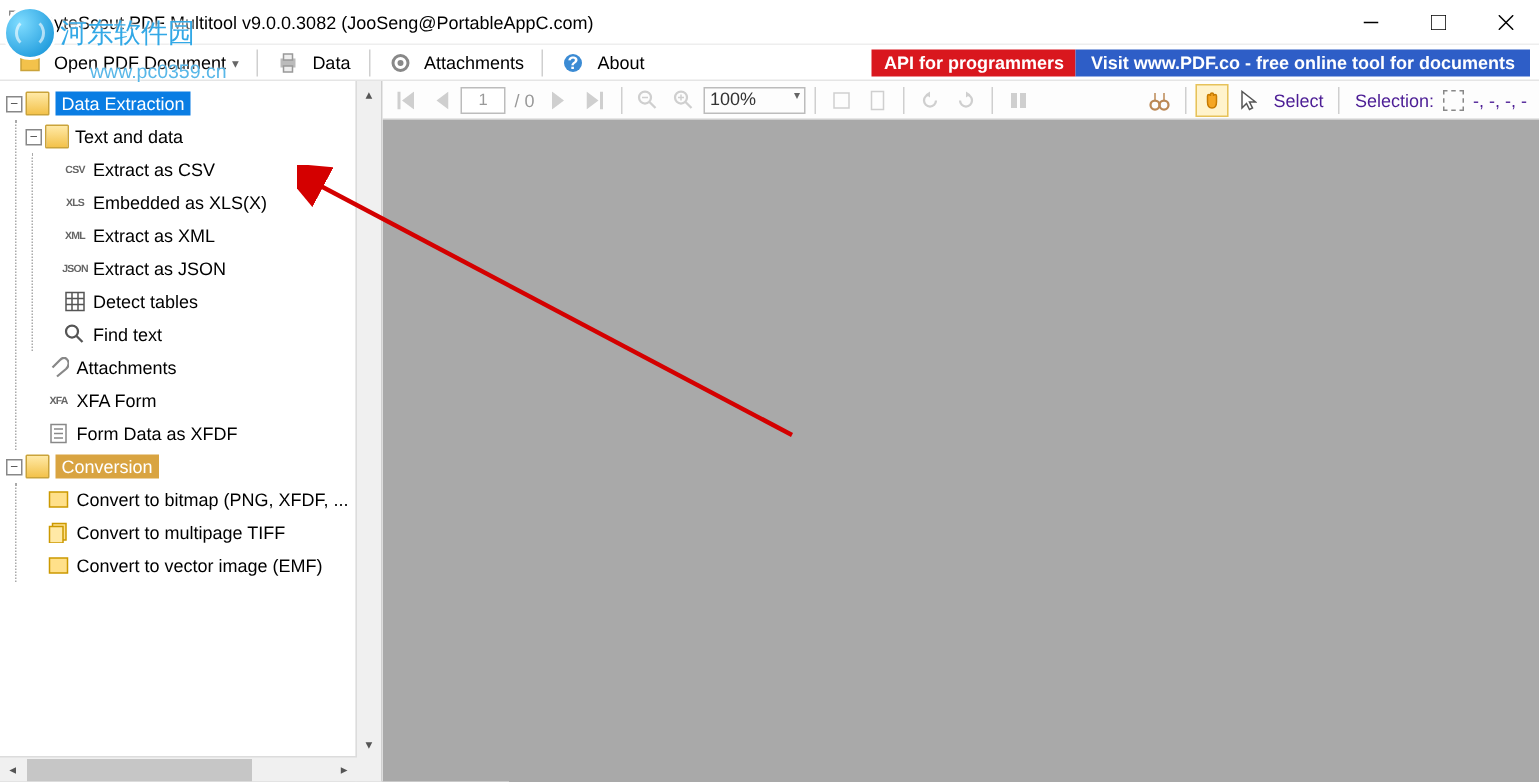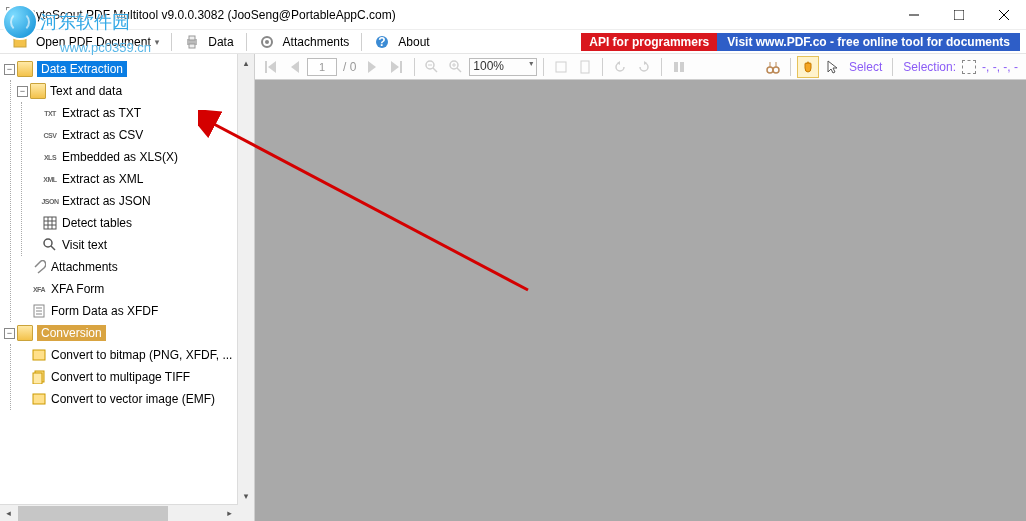--- a/index.html
+++ b/index.html
@@ -38,21 +38,21 @@
   .scroll-h .thumb { height: 15px; background: #c6c6c6; flex: 0 0 150px; margin-left: 1px; }
 
   .viewer { flex: 1; display: flex; flex-direction: column; }
   .toolbar { height: 26px; border-bottom: 1px solid #cfcfcf; background: #fdfdfd; display: flex; align-items: center; padding: 0 4px; gap: 2px; }
   .tbtn { width: 22px; height: 22px; display: flex; align-items: center; justify-content: center; border: 1px solid transparent; color: #888; }
   .tbtn.dis { color: #c4c4c4; }
   .tsep { width: 1px; height: 18px; background: #cfcfcf; margin: 0 4px; }
   .pagebox { width: 30px; height: 18px; border: 1px solid #bcbcbc; text-align: center; color: #999; font-size: 11px; }
   .zoombox { width: 68px; height: 18px; border: 1px solid #bcbcbc; display: flex; padding: 0 3px; font-size: 11px; color: #333; }
   .zoombox .drop { margin-left: auto; font-size: 8px; color: #666; }
-  .seltxt { color: #8b5cf6; padding: 0 4px; }
+  .seltxt { color: #4c1d95; padding: 0 4px; }
   .selbox { border: 1px dashed #888; width: 14px; height: 14px; }
   .canvas { flex: 1; background: #a9a9a9; }
 
   .watermark { position: absolute; top: 4px; left: 2px; z-index: 50; display: flex; align-items: center; }
   .wm-ball { width: 36px; height: 36px; border-radius: 50%; background: radial-gradient(circle at 30% 30%, #7fdcff, #0a8cd4); border: 2px solid #fff; position: relative; }
   .wm-ball::after { content:""; position:absolute; inset:6px; border-radius:50%; border:2px solid rgba(255,255,255,.6); border-top-color:transparent; border-bottom-color:transparent; }
   .wm-txt { margin-left: 2px; font-size: 18px; font-weight: normal; color: #32a8e6; text-shadow: 0 0 2px #fff, 0 0 2px #fff; }
   .wm-url { position: absolute; top: 40px; left: 60px; color: #58b7e8; font-size: 13px; z-index: 50; text-shadow: 0 0 2px #fff; }
 
   .arrow-annot { position: absolute; z-index: 60; pointer-events: none; }
@@ -153,28 +153,20 @@
             <li>
               <div class="node" style="padding-left:6px">
                 <span class="toggle">−</span>
                 <span class="ficon folder"></span>
                 <span>Text and data</span>
               </div>
               <ul class="dots">
                 <li>
                     <div class="node" style="padding-left:20px">
                       <span class="ficon">
-                        <span class="txt-badge">TXT</span>
-                      </span>
-                      <span>Extract as TXT</span>
-                    </div>
-                  </li>
-                <li>
-                    <div class="node" style="padding-left:20px">
-                      <span class="ficon">
                         <span class="txt-badge">CSV</span>
                       </span>
                       <span>Extract as CSV</span>
                     </div>
                   </li>
                 <li>
                     <div class="node" style="padding-left:20px">
                       <span class="ficon">
                         <span class="txt-badge">XLS</span>
                       </span>
@@ -212,21 +204,21 @@
                     </div>
                   </li>
                 <li>
                     <div class="node" style="padding-left:20px">
                       <span class="ficon">
                         <svg width="14" height="14">
                           <circle cx="5" cy="5" r="4" fill="none" stroke="#555" stroke-width="1.5"></circle>
                           <line x1="8" y1="8" x2="12" y2="12" stroke="#555" stroke-width="1.5"></line>
                         </svg>
                       </span>
-                      <span>Visit text</span>
+                      <span>Find text</span>
                     </div>
                   </li>
               </ul>
             </li>
             <li>
                 <div class="node" style="padding-left:20px">
                   <span class="ficon">
                     <svg width="14" height="14">
                       <path d="M3 7 L8 2 Q11 -1 13 2 Q15 5 12 8 L6 13" fill="none" stroke="#888" stroke-width="1.5"></path>
                     </svg>

